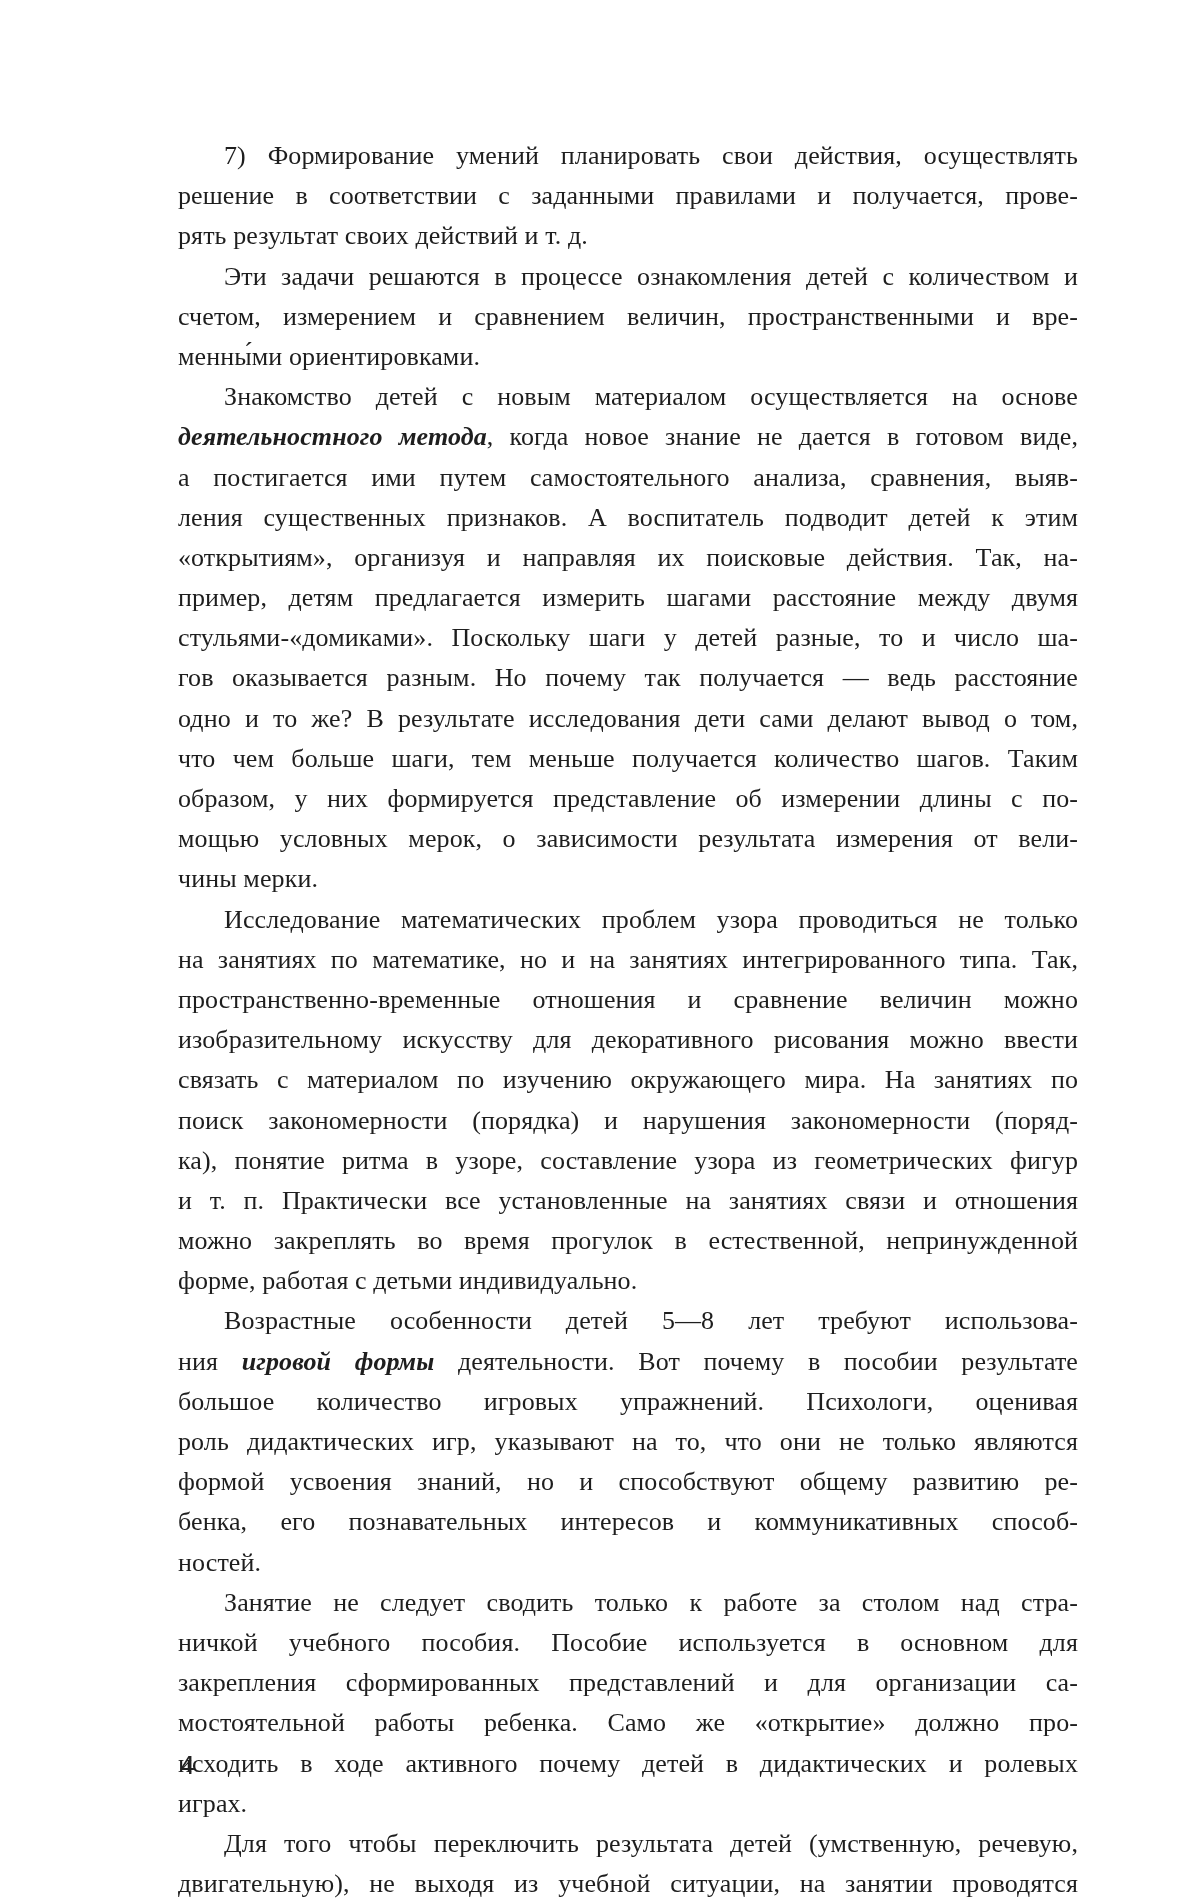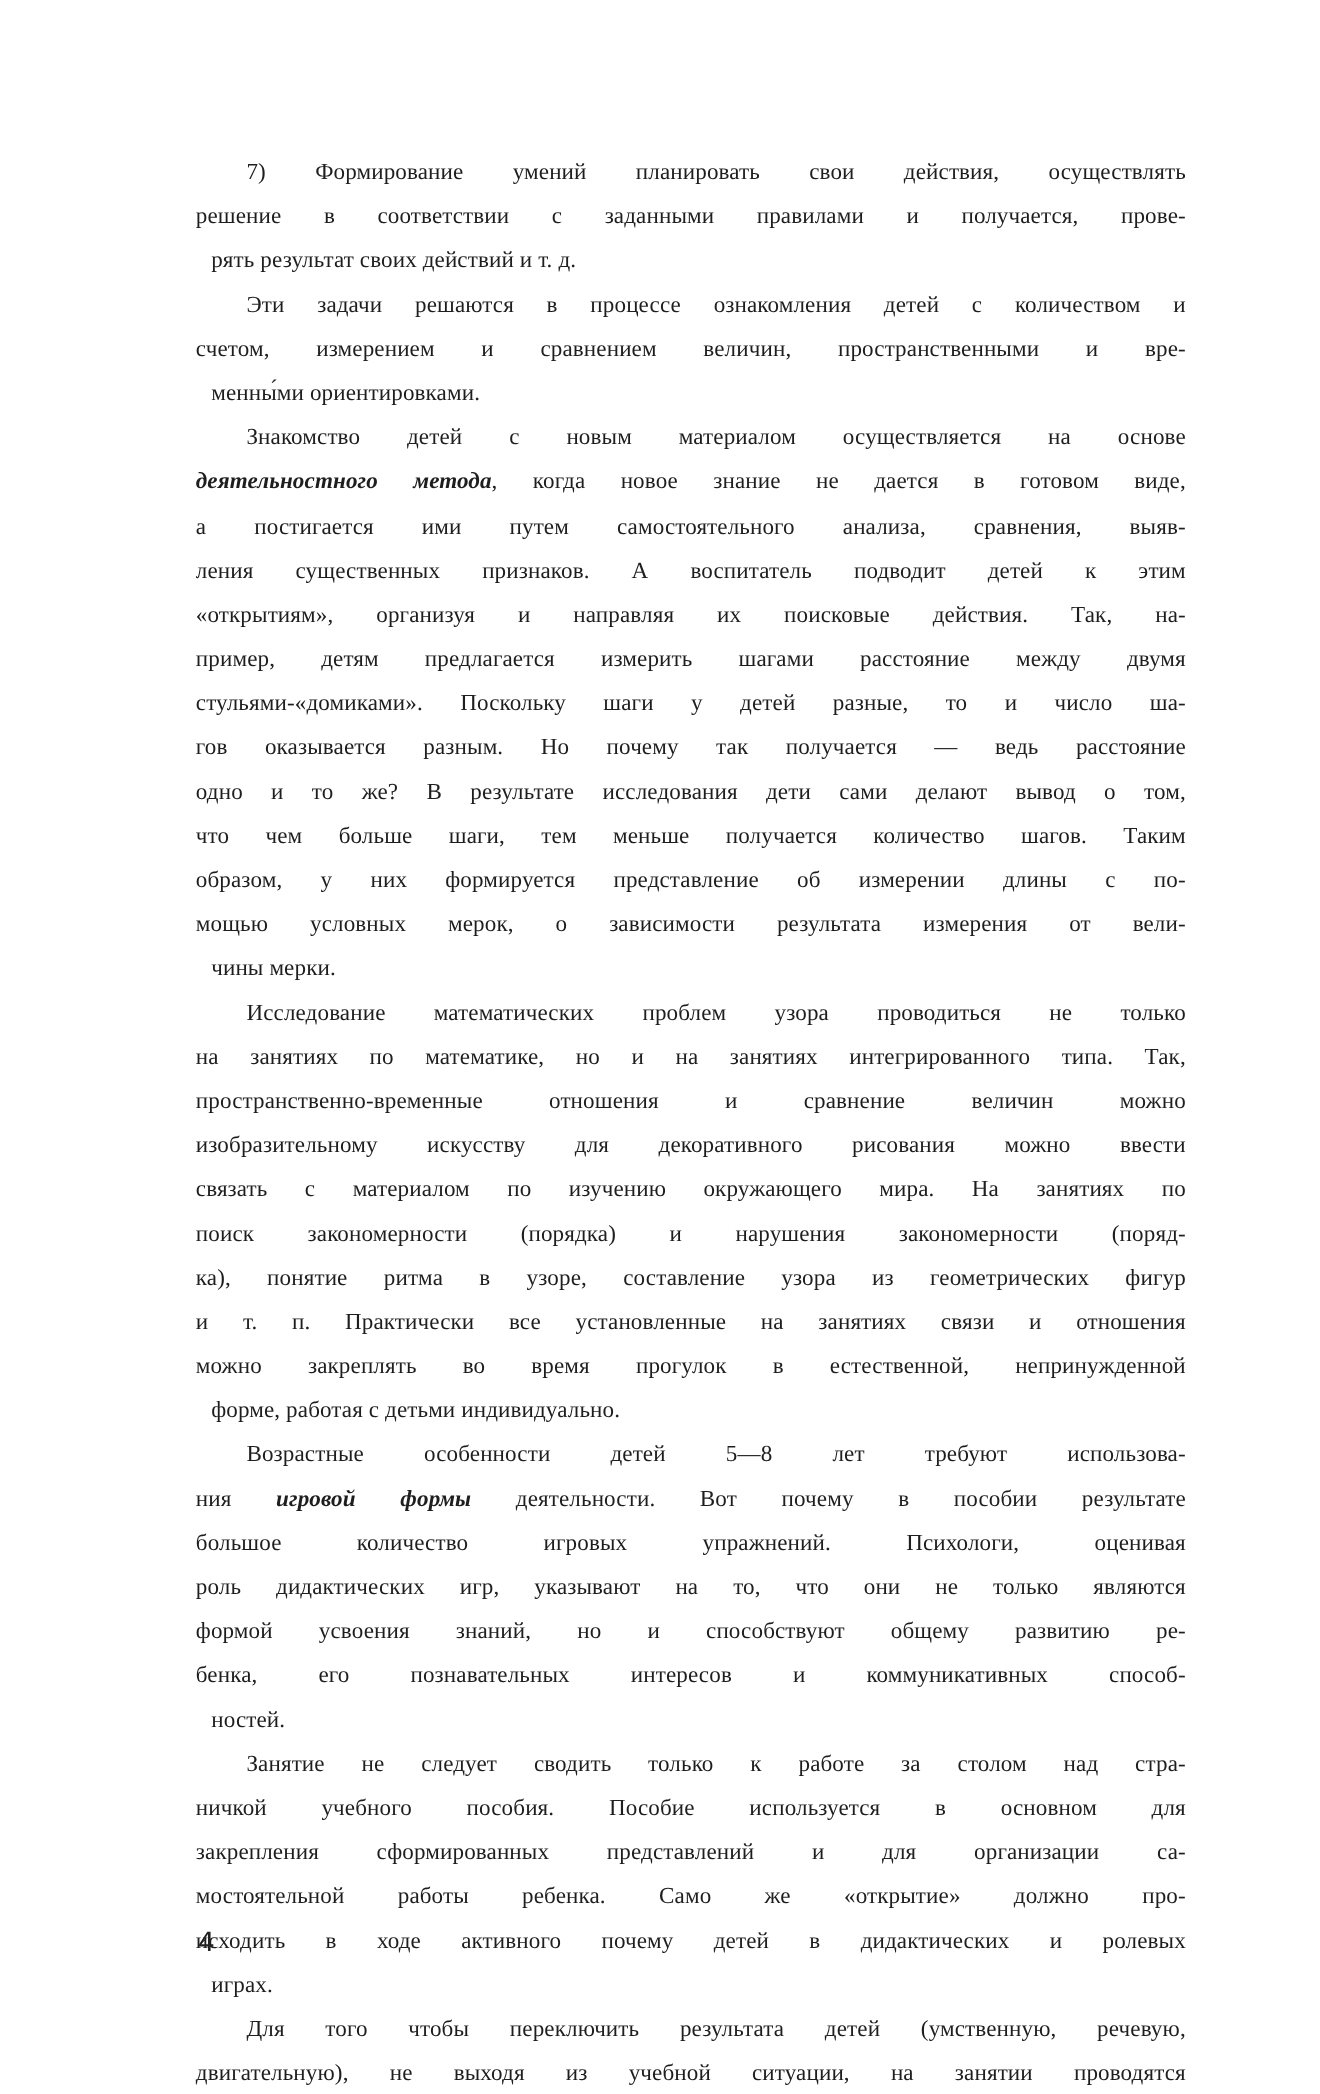--- a/index.html
+++ b/index.html
@@ -26,29 +26,28 @@
     .text-block {
       position: absolute;
       left: 178px;
       top: 136px;
       width: 900px;
     }
     .line {
       display: block;
       height: 40.2px;
       line-height: 40.2px;
-      font-size: 21px;
+      font-size: 26px;
       white-space: nowrap;
       text-align: justify;
       text-align-last: justify;
       letter-spacing: 0.1px;
     }
     .line.last {
       text-align-last: left;
-      margin-left: 14px;
     }
     .line.indent {
       padding-left: 46px;
     }
     .bi { font-weight: bold; font-style: italic; }
     .page-number {
       position: absolute;
       left: 180px;
       top: 1752px;
       font-family: "DejaVu Sans", sans-serif;

